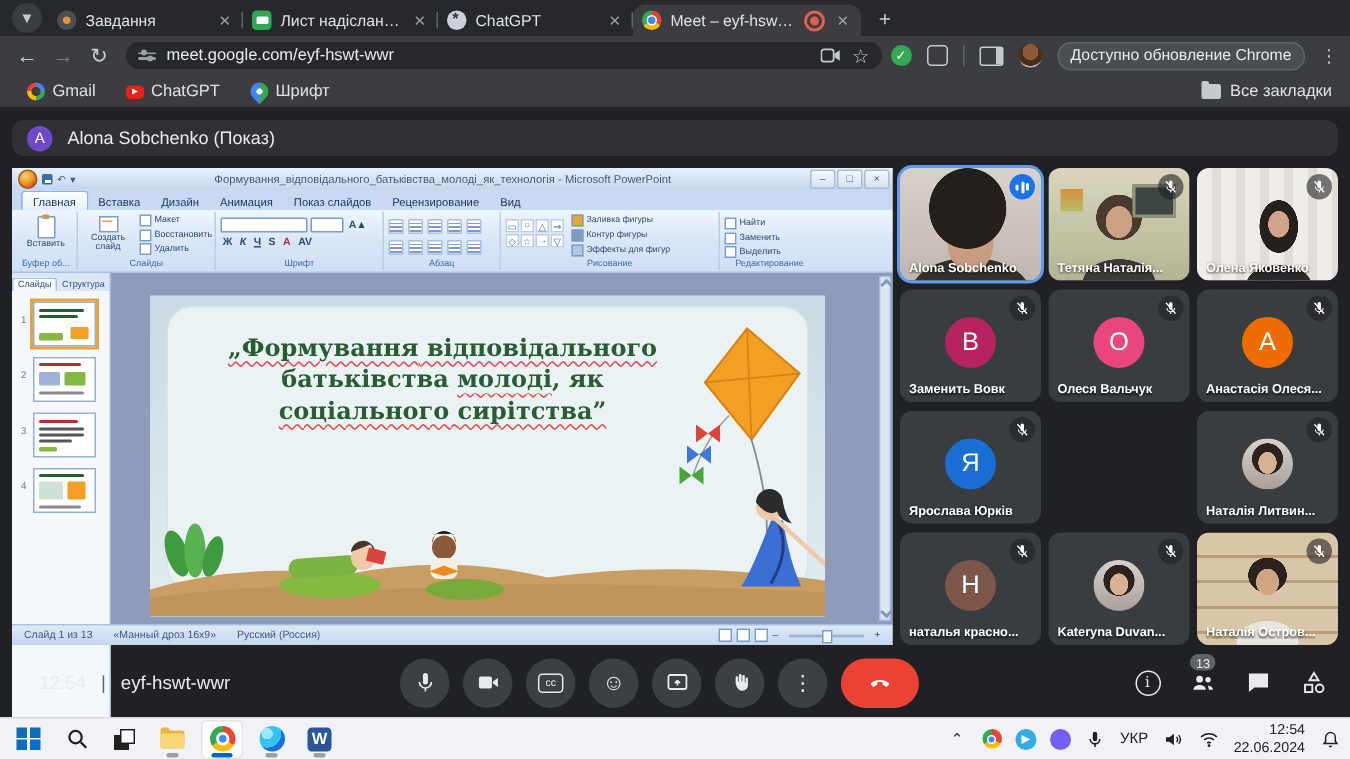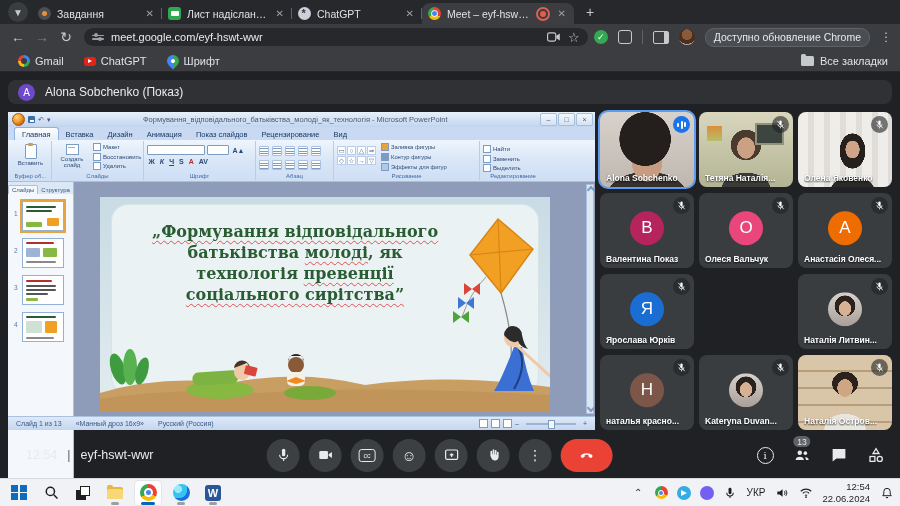--- a/index.html
+++ b/index.html
@@ -532,21 +532,20 @@
           <path d="M414,150 q-14,36 -20,44 l40,0 q-8,-18 -12,-44 z" fill="#3b6fd4"></path>
           <circle cx="413" cy="141" r="9" fill="#f0c9a8"></circle>
           <path d="M404,138 a9,9 0 0 1 18,0 q2,10 6,14 q-8,-2 -10,-8 q-6,4 -14,-6z" fill="#2b2b2b"></path>
           <path d="M418,150 Q428,168 414,192" fill="none" stroke="#1f3e80" stroke-width="2"></path>
           <path d="M416,148 L414,196" stroke="#f0c9a8" stroke-width="3" stroke-linecap="round" transform="rotate(-50 416 148)"></path>
         </g>
       </svg>
       <div class="stitle">
         <div><span class="wv">„Формування</span><span class="wv"> відповідального</span></div>
         <div><span>батьківства </span><span class="wv">молоді</span><span>, як</span></div>
-        <div><span>технологія </span><span class="wv">превенції</span></div>
         <div><span class="wv">соціального </span><span class="wv">сирітства”</span></div>
       </div>
     </div>
 
     <div class="statusbar">
       <span>Слайд 1 из 13</span>
       <span>«Манный дроз 16х9»</span>
       <span>Русский (Россия)</span>
       <span class="right">
         <span class="vb"></span>
@@ -602,21 +601,21 @@
         <span>В</span>
       </div>
     <span class="badge">
         <svg viewBox="0 0 24 24">
           <rect x="9.5" y="3" width="5" height="11" rx="2.5" fill="#fff"></rect>
           <path d="M6.5 11.5a5.5 5.5 0 0 0 11 0" fill="none" stroke="#fff" stroke-width="1.6"></path>
           <line x1="12" y1="17" x2="12" y2="20.5" stroke="#fff" stroke-width="1.6"></line>
           <line x1="5" y1="4" x2="19" y2="20" stroke="#fff" stroke-width="1.8"></line>
         </svg>
       </span>
-    <span class="pname">Валентина Показ</span>
+    <span class="pname">Заменить Вовк</span>
   </div>
   <div class="tile c1 r1">
     <div class="la" style="background: rgb(233, 70, 124);">
         <span>О</span>
       </div>
     <span class="badge">
         <svg viewBox="0 0 24 24">
           <rect x="9.5" y="3" width="5" height="11" rx="2.5" fill="#fff"></rect>
           <path d="M6.5 11.5a5.5 5.5 0 0 0 11 0" fill="none" stroke="#fff" stroke-width="1.6"></path>
           <line x1="12" y1="17" x2="12" y2="20.5" stroke="#fff" stroke-width="1.6"></line>

